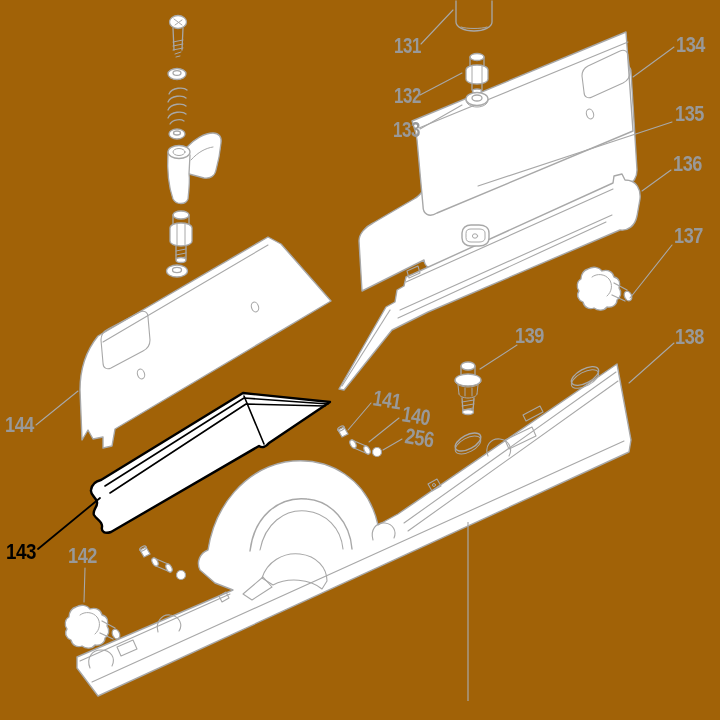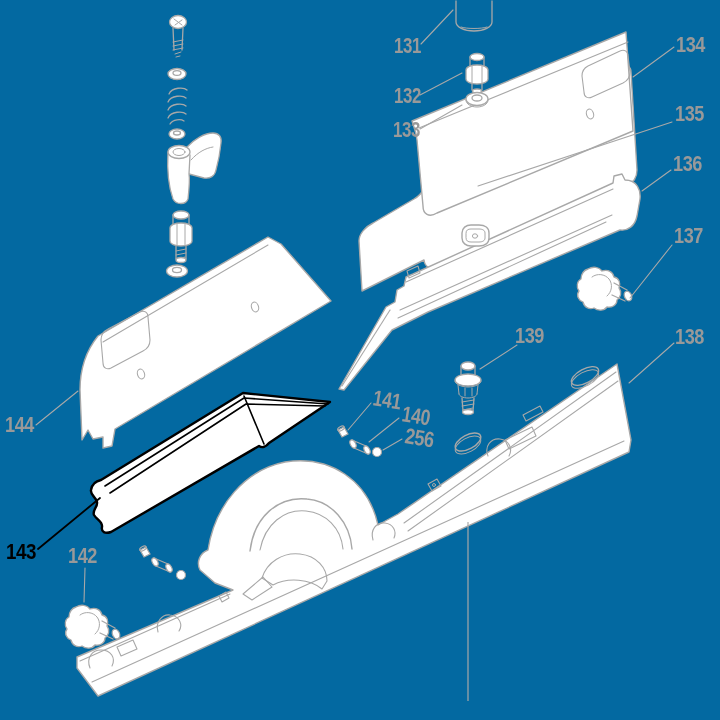--- a/index.html
+++ b/index.html
@@ -1,16 +1,16 @@
 <!DOCTYPE html>
 <html><head>
 <meta charset="utf-8">
 <style>
   html,body{margin:0;padding:0;background:#ffffff;}
-  .stage{position:relative;width:720px;height:720px;background:#0369a1;overflow:hidden;
+  .stage{position:relative;width:720px;height:720px;background:#a16207;overflow:hidden;
          font-family:"Liberation Sans", sans-serif;}
   svg{display:block}
   text.plbl{font-family:"Liberation Sans", sans-serif;font-weight:700;font-size:22px;
             fill:#999999;letter-spacing:-0.5px;}
   text.plbl.hl{fill:#000000;}
 </style>
 </head>
 <body>
 
 <div class="stage">

